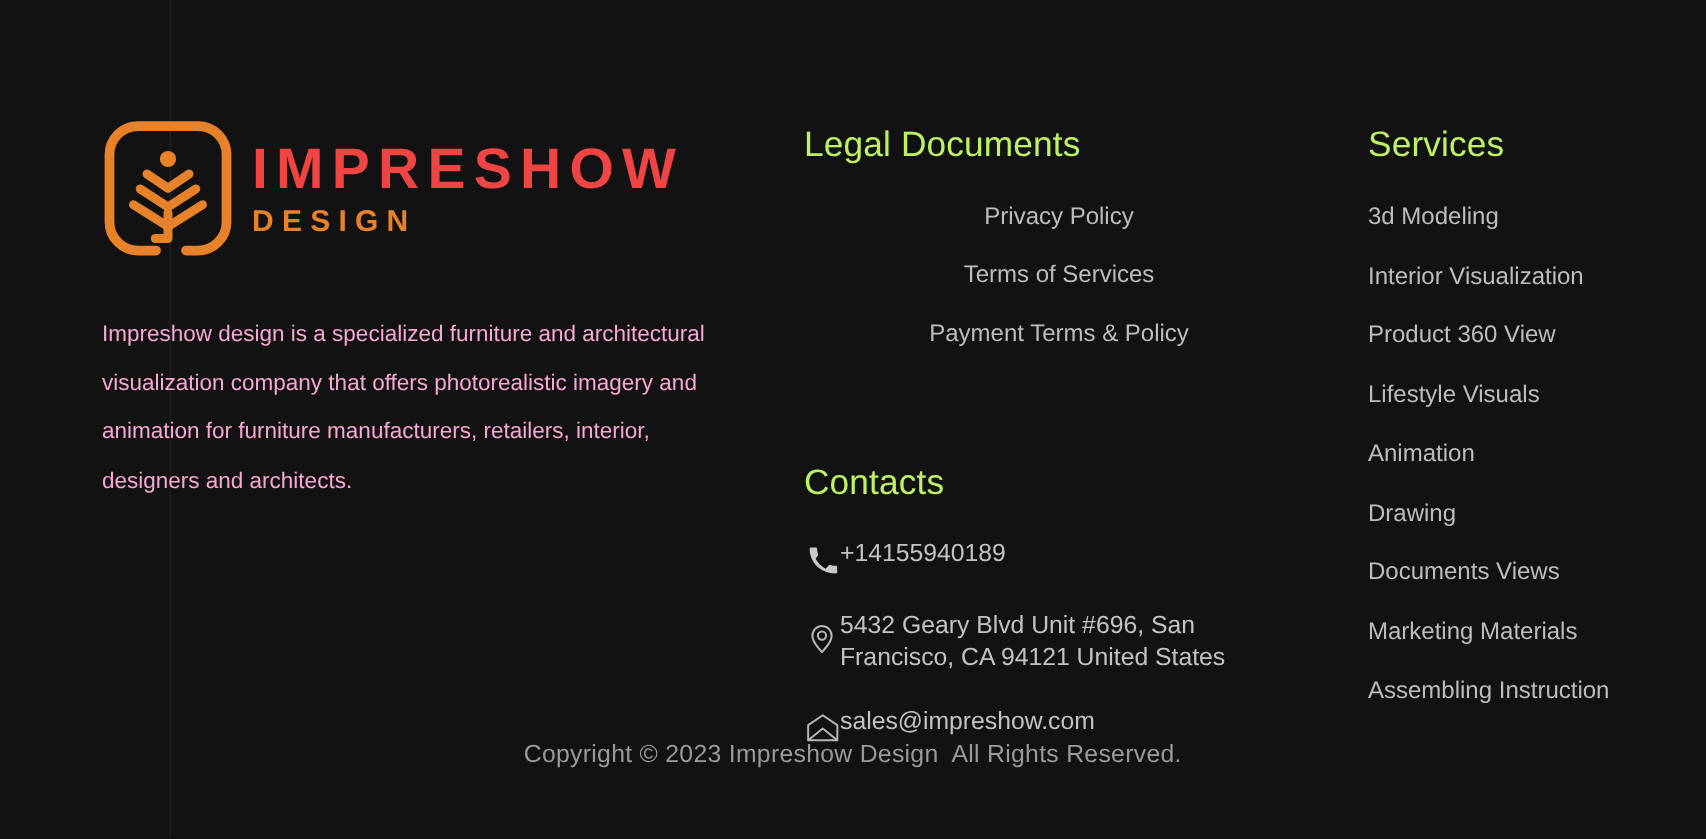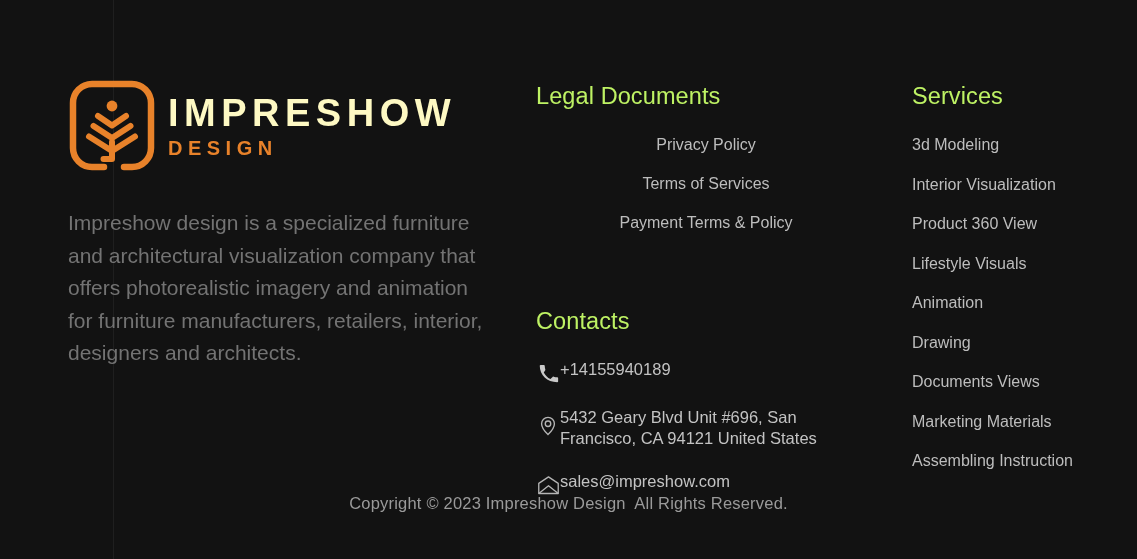--- a/index.html
+++ b/index.html
@@ -53,40 +53,40 @@
     flex: 0 0 88px;
     display: block;
   }
   .wordmark {
     display: flex;
     flex-direction: column;
     justify-content: center;
     padding-top: 2px;
   }
   .wordmark-main {
-    color: #fef9c3;
+    color: #ef4444;
     font-size: 38px;
     font-weight: 700;
     letter-spacing: 5.5px;
     line-height: 1;
     white-space: nowrap;
   }
   .wordmark-sub {
     color: #e8822a;
     font-size: 20px;
     font-weight: 700;
     letter-spacing: 5.5px;
     line-height: 1;
     margin-top: 6px;
     white-space: nowrap;
   }
   .brand-desc {
     margin-top: 32px;
-    color: #737373;
-    font-size: 21px;
+    color: #f9a8d4;
+    font-size: 15px;
     line-height: 32.5px;
     max-width: 425px;
   }
 
   
   .col-legal {
     position: absolute;
     left: 536px;
     top: 78px;
     width: 340px;

